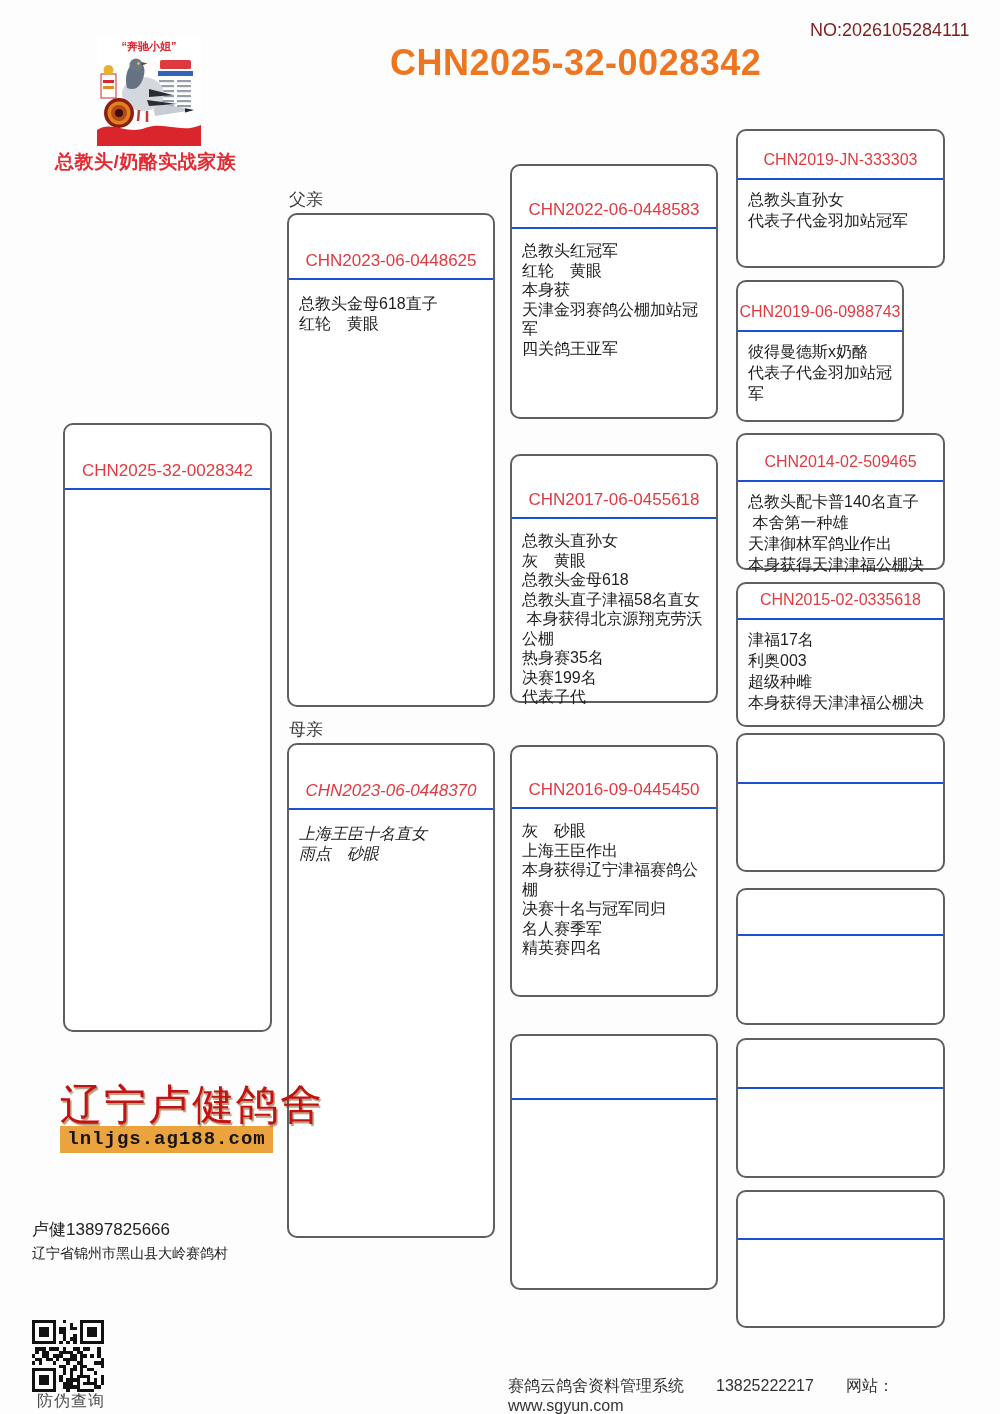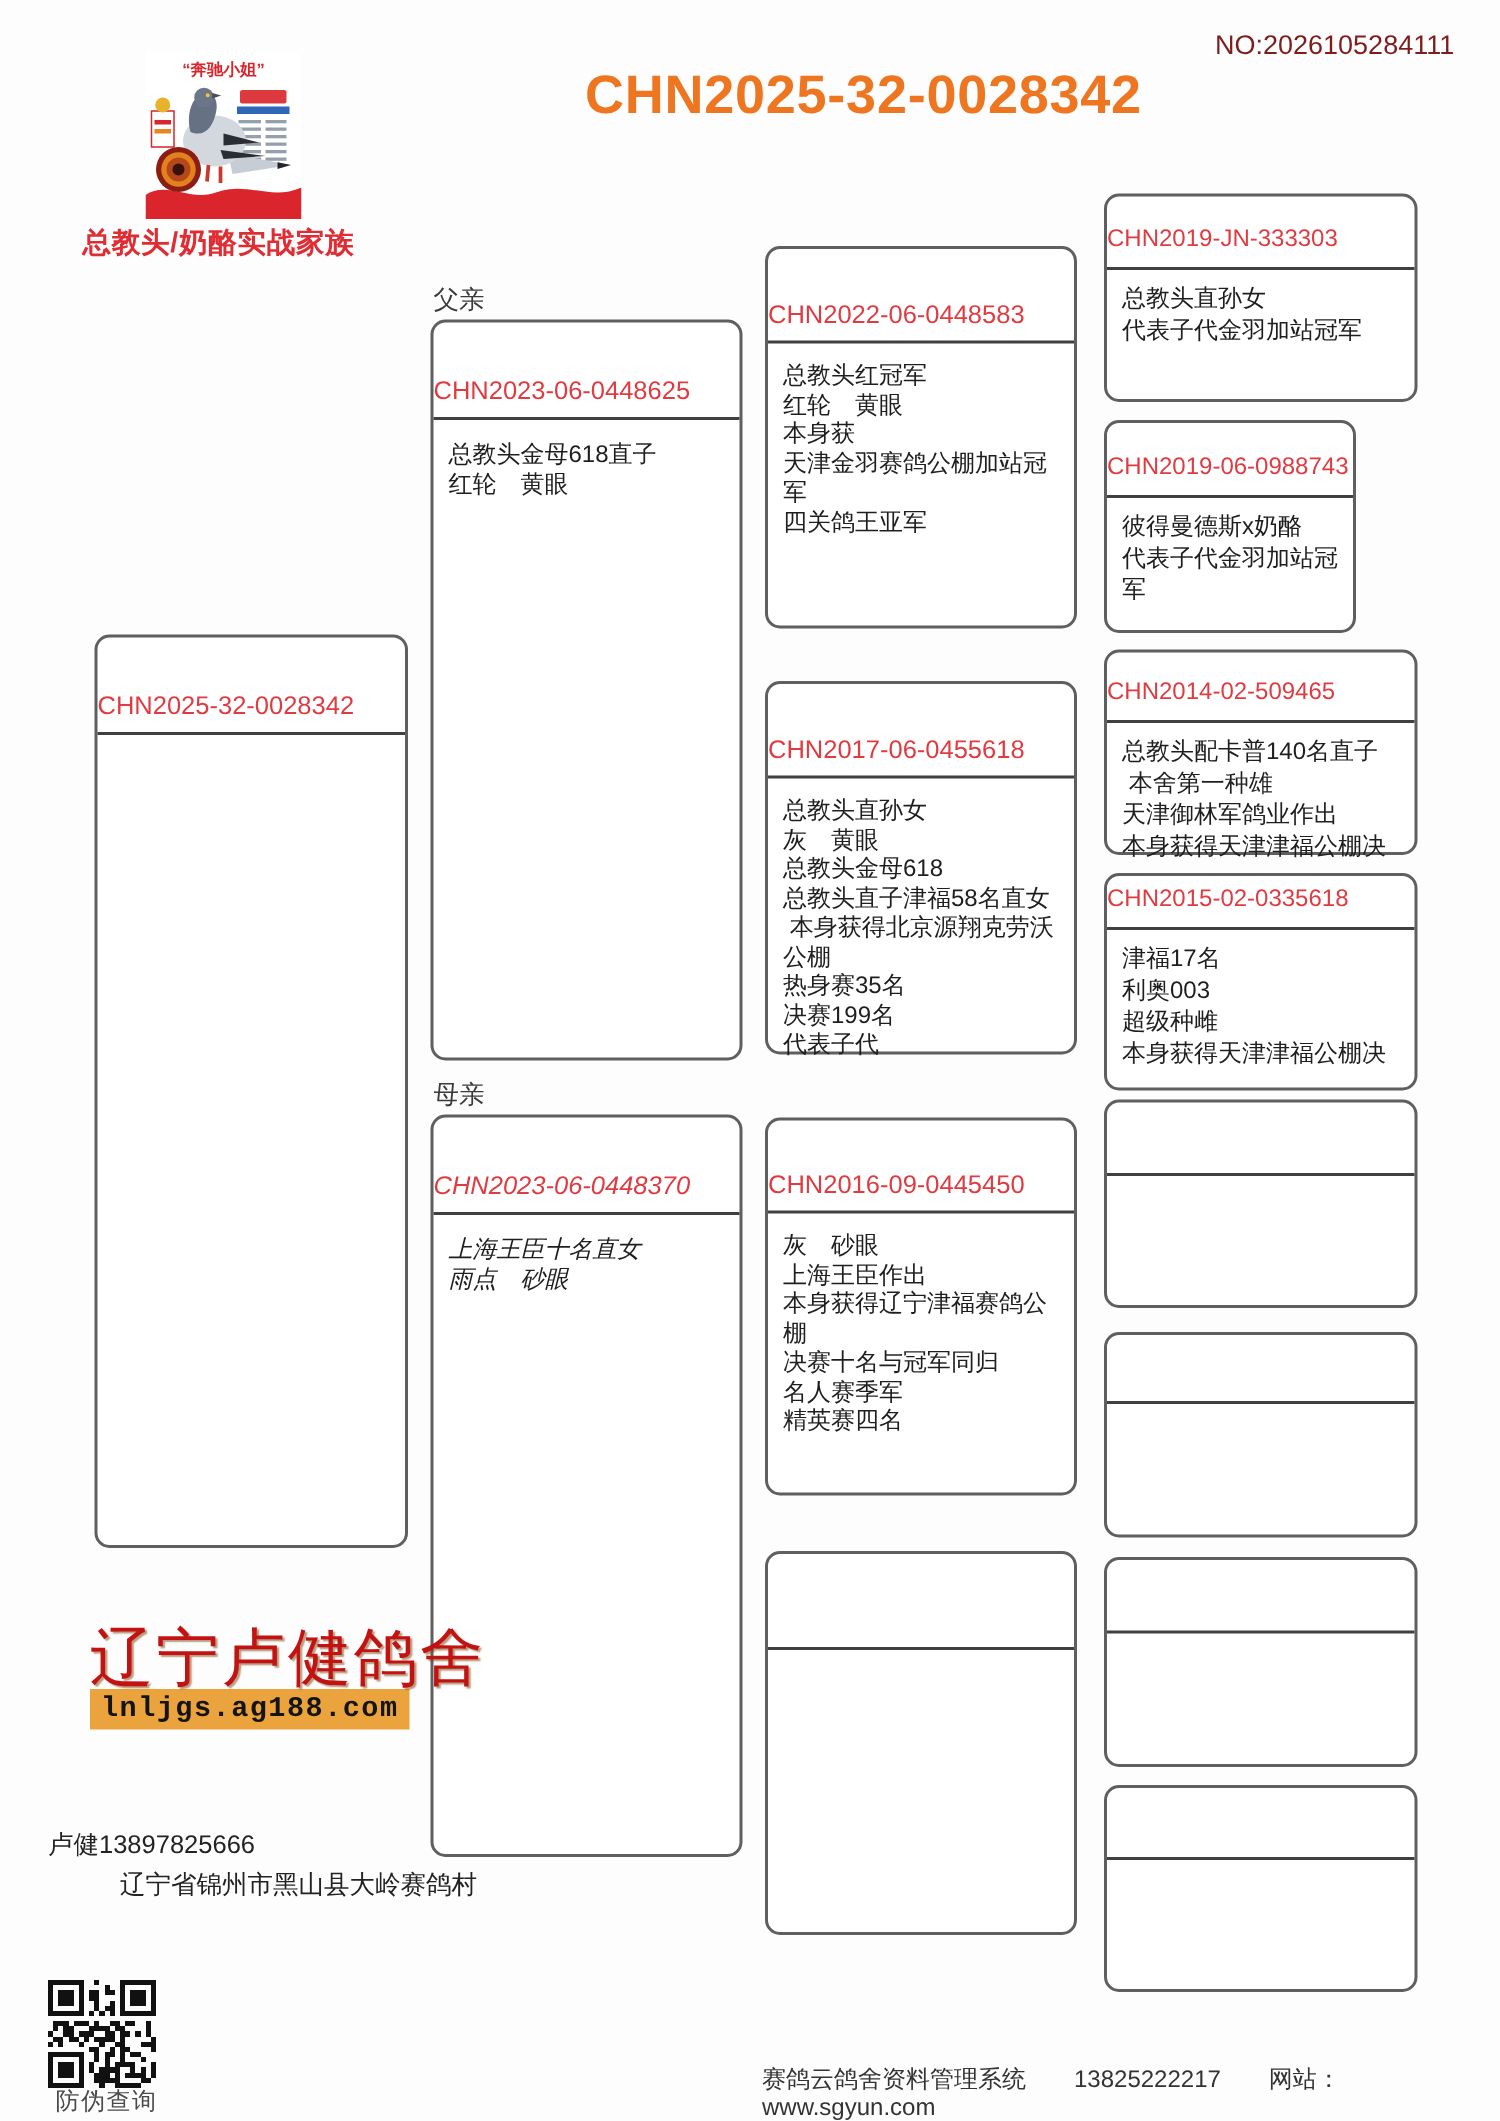--- a/index.html
+++ b/index.html
@@ -19,22 +19,22 @@
 
   
   .gen-label { font-size:17px; color:#3a3a3a; }
 
   
   .pbox {
     position:absolute; box-sizing:border-box; background:#ffffff;
     border:2px solid #5f5f5f; border-radius:10px;
   }
   .pbox-hdr {
-    box-sizing:border-box; border-bottom:2px solid #404040;
-    display:flex; align-items:flex-end; padding-bottom:7px;
+    box-sizing:border-box; border-bottom:2px solid #1d4ed8;
+    display:flex; justify-content:center; align-items:flex-end; padding-bottom:7px;
   }
   .ring { color:#e03b40; font-size:17px; white-space:nowrap; }
   .col4 .ring { font-size:16px; }
   .col4 .pbox-hdr { padding-bottom:9px; }
   .pbox-body {
     padding:12px 10px 0 10px; font-size:16px; line-height:19.5px; color:#1e1e1e;
     white-space:pre-wrap; word-break:break-all; overflow:hidden;
   }
   .col2 .pbox-body { padding-top:14px; line-height:20px; }
   .col4 .pbox-body { padding-top:9px; line-height:21px; }
@@ -45,21 +45,21 @@
     font-family:"DejaVu Serif", serif; font-weight:normal; font-size:42px; line-height:41px;
     color:#c21212; letter-spacing:2px; text-shadow:1.5px 1.5px 1px rgba(125,75,20,0.55);
     white-space:nowrap;
   }
   .loft-site {
     margin-top:1px; background:#eba33d; color:#141414;
     font-family:"Liberation Mono", monospace; font-weight:bold; font-size:19px;
     line-height:27px; letter-spacing:1px;
   }
   .contact-line1 { left:32px; top:1218px; font-size:17px; color:#222222; }
-  .contact-line2 { left:32px; top:1245px; font-size:17px; color:#222222;margin-left:48px; }
+  .contact-line2 { left:32px; top:1245px; font-size:14px; color:#222222; }
 
   .qr { left:32px; top:1320px; width:72px; height:72px; }
   .qr svg { width:100%; height:100%; display:block; shape-rendering:crispEdges; }
   .qr-label { left:37px; top:1391px; font-size:16px; color:#4a4a4a; letter-spacing:1px; }
 
   .footer-line { left:508px; top:1376px; font-size:16px; color:#333333; }
 </style>
 </head>
 <body>
 

